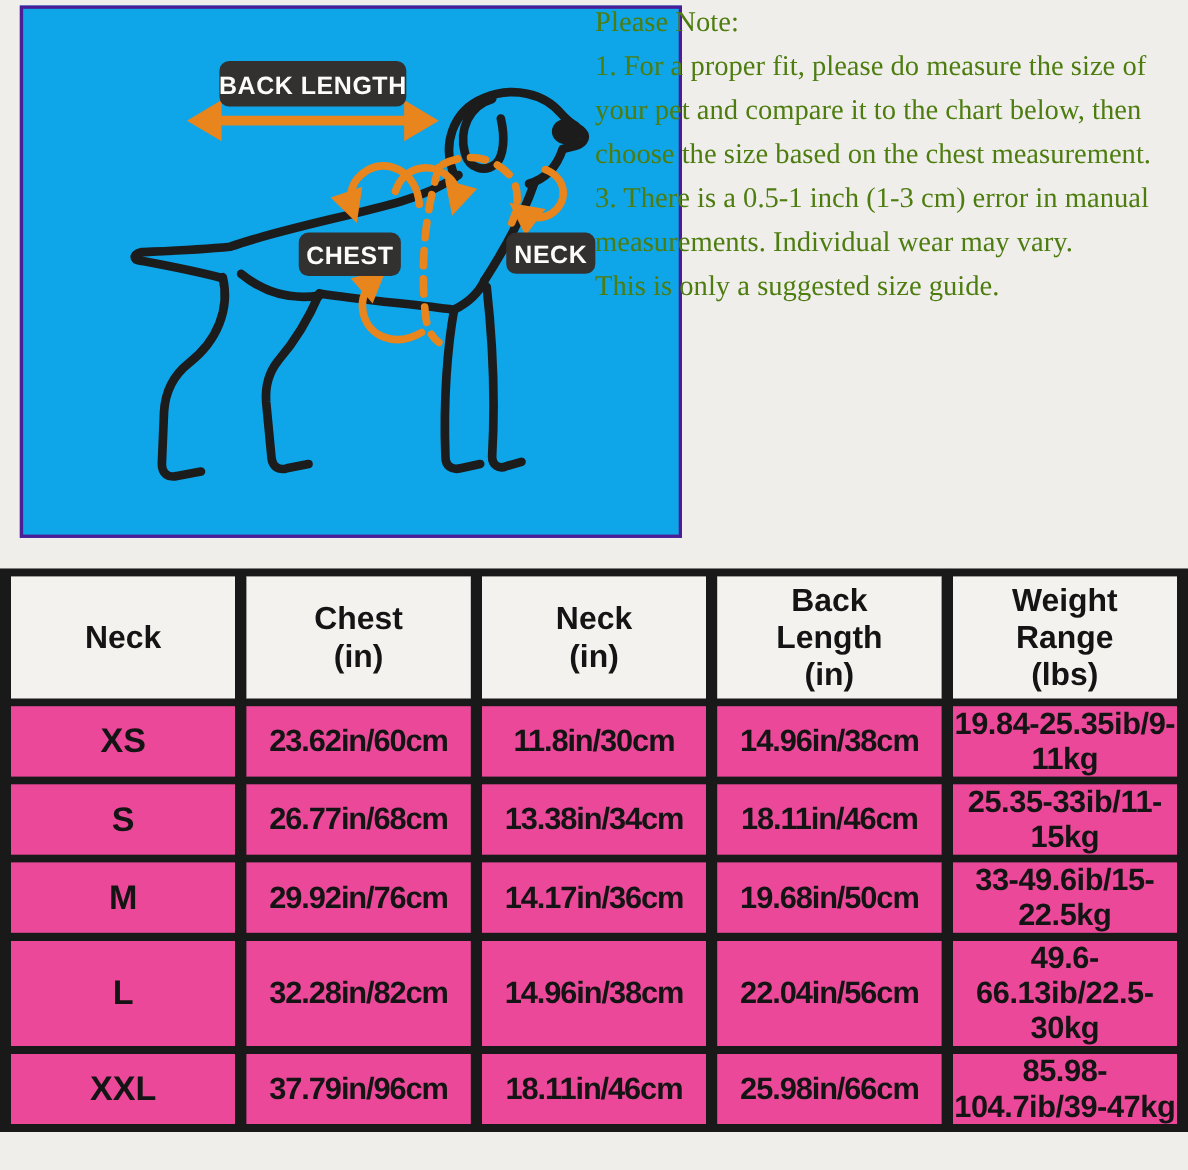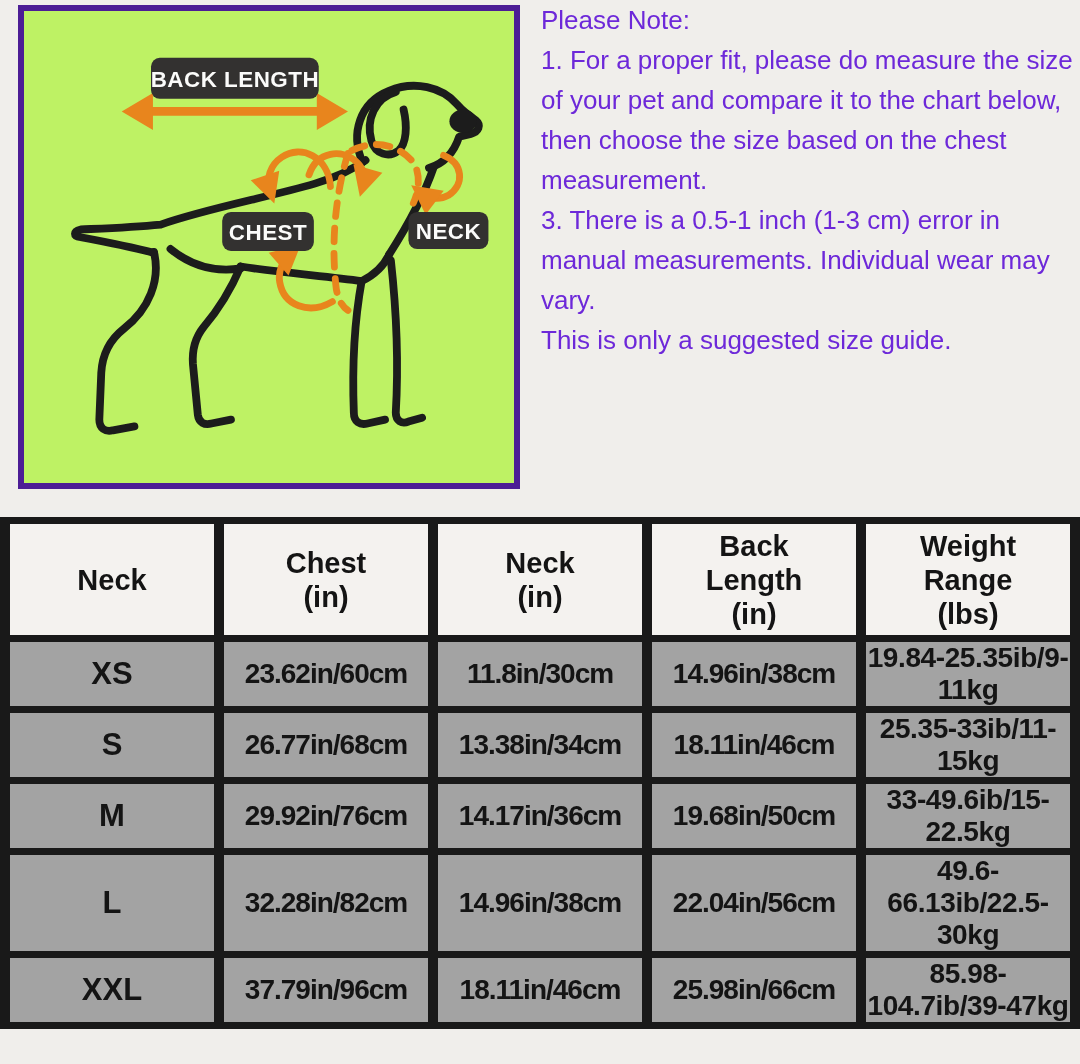--- a/index.html
+++ b/index.html
@@ -8,48 +8,48 @@
     background:#f0eeeb;
     font-family:"Liberation Sans", sans-serif;
     color:#262626;
     position:relative;
   }
 
   
   .top-section { position:absolute; left:0; top:0; width:1080px; height:517px; }
 
   .diagram-panel {
-    position:absolute; left:18px; top:5px; width:502px; height:484px;
-    background:#bef264; border:6px solid #4c1d95;
+    position:absolute; left:18px; top:5px; width:602px; height:484px;
+    background:#0ea5e9; border:3px solid #4c1d95;
   }
   .diagram-panel svg { width:100%; height:100%; display:block; }
 
   .notes {
     position:absolute; left:541px; top:0px; width:539px;
-    font-size:26px; line-height:40px; color:#6d28d9;
+    font-size:26px; line-height:40px; color:#4d7c0f;font-family:Liberation Serif, serif;
   }
   .notes p { margin:0; }
 
   
   .table-wrap { position:absolute; left:0; top:517px; width:1080px; }
   table.size-table {
     width:1080px; border-collapse:collapse; table-layout:fixed;
     background:#191919;
   }
   .size-table th, .size-table td {
     border:7px solid #191919;
     border-left-width:10px; border-right-width:10px;
     text-align:center; vertical-align:middle;
     color:#141414; overflow:hidden;
   }
   .size-table thead th {
     height:118px; background:#f4f2ef;
     font-weight:700; font-size:29px; line-height:34px;
   }
-  .size-table td { height:61px; background:#a3a3a3; font-weight:700; }
+  .size-table td { height:61px; background:#ec4899; font-weight:700; }
   td.col0 { font-size:31px; }
   td.col1, td.col2, td.col3 { font-size:28px; letter-spacing:-1px; }
   td.col4 { font-size:28px; letter-spacing:-0.4px; }
 
   
   .badge-text {
     font-family:"Liberation Sans", sans-serif;
     font-weight:700; fill:#fbfbfa; letter-spacing:0.5px;
   }
 </style>

